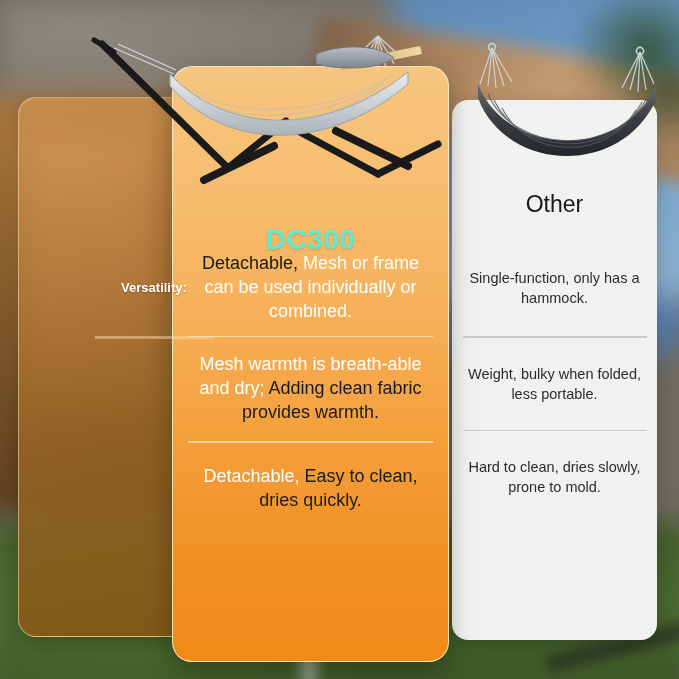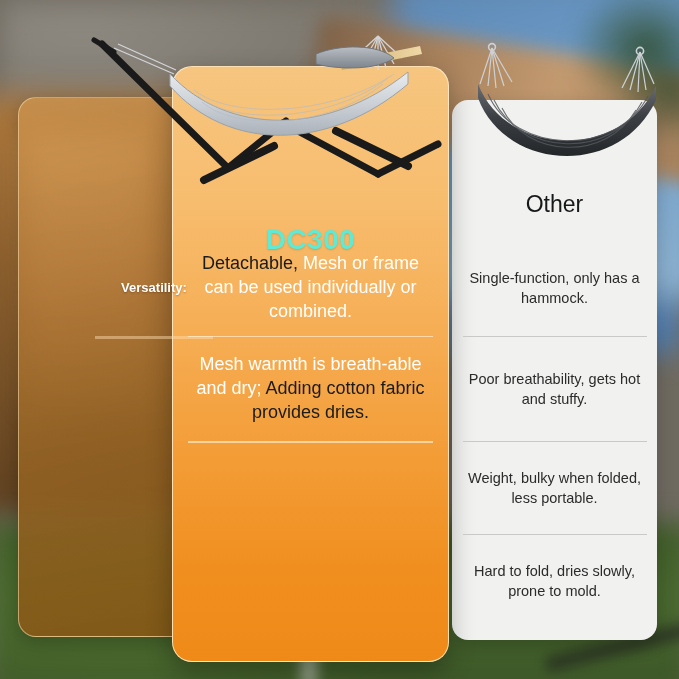--- a/index.html
+++ b/index.html
@@ -345,51 +345,51 @@
     <div class="title" id="title-dc300">DC300</div>
 
     <div class="rows" id="rows-center">
 
       <div class="row row-h1">
         <div class="cell-center"><span>Detachable,</span><span class="hl"> Mesh or frame can be used individually or combined.</span></div>
       </div>
       <div class="divider divider-center"></div>
 
       <div class="row row-h2">
-        <div class="cell-center"><span class="hl">Mesh warmth is breath-able and dry;</span><span> Adding cotton fabric provides dries.</span></div>
+        <div class="cell-center"><span class="hl">Mesh warmth is breath-able and dry;</span><span> Adding clean fabric provides warmth.</span></div>
       </div>
       <div class="divider divider-center"></div>
 
       <div class="divider divider-center"></div>
 
+      <div class="row row-h4">
+        <div class="cell-center"><span class="hl">Detachable,</span><span> Easy to clean, dries quickly.</span></div>
+      </div>
 
     </div>
   </div>
 
   <div class="col" id="col-right-text">
 
     <div class="title" id="title-other">Other</div>
 
     <div class="rows" id="rows-right">
 
       <div class="row row-h1">
         <div class="cell-right">Single-function, only has a hammock.</div>
       </div>
       <div class="divider divider-right"></div>
 
-      <div class="row row-h2">
-        <div class="cell-right">Poor breathability, gets hot and stuffy.</div>
-      </div>
       <div class="divider divider-right"></div>
 
       <div class="row row-h3">
         <div class="cell-right">Weight, bulky when folded, less portable.</div>
       </div>
       <div class="divider divider-right"></div>
 
       <div class="row row-h4">
-        <div class="cell-right">Hard to fold, dries slowly, prone to mold.</div>
+        <div class="cell-right">Hard to clean, dries slowly, prone to mold.</div>
       </div>
 
     </div>
   </div>
 
 </div>
 
 </body></html>

